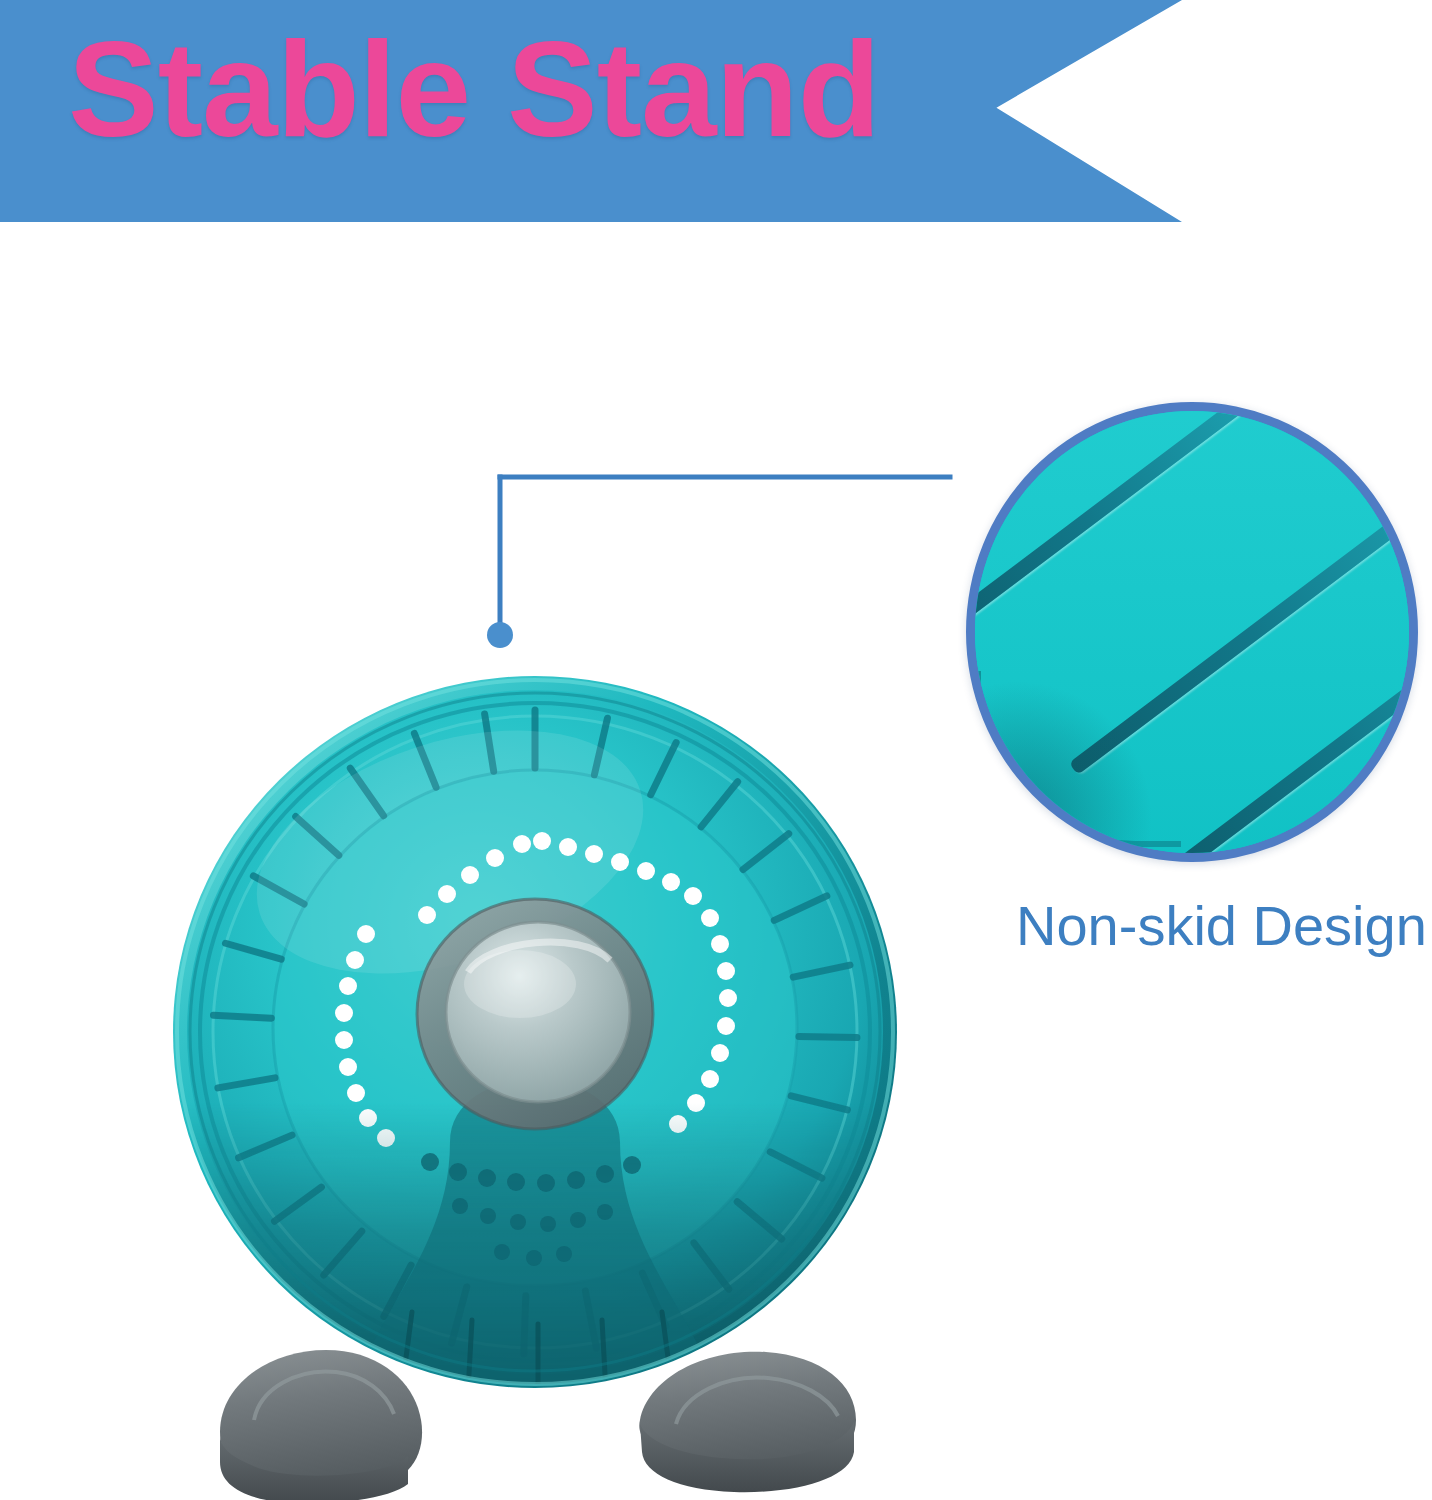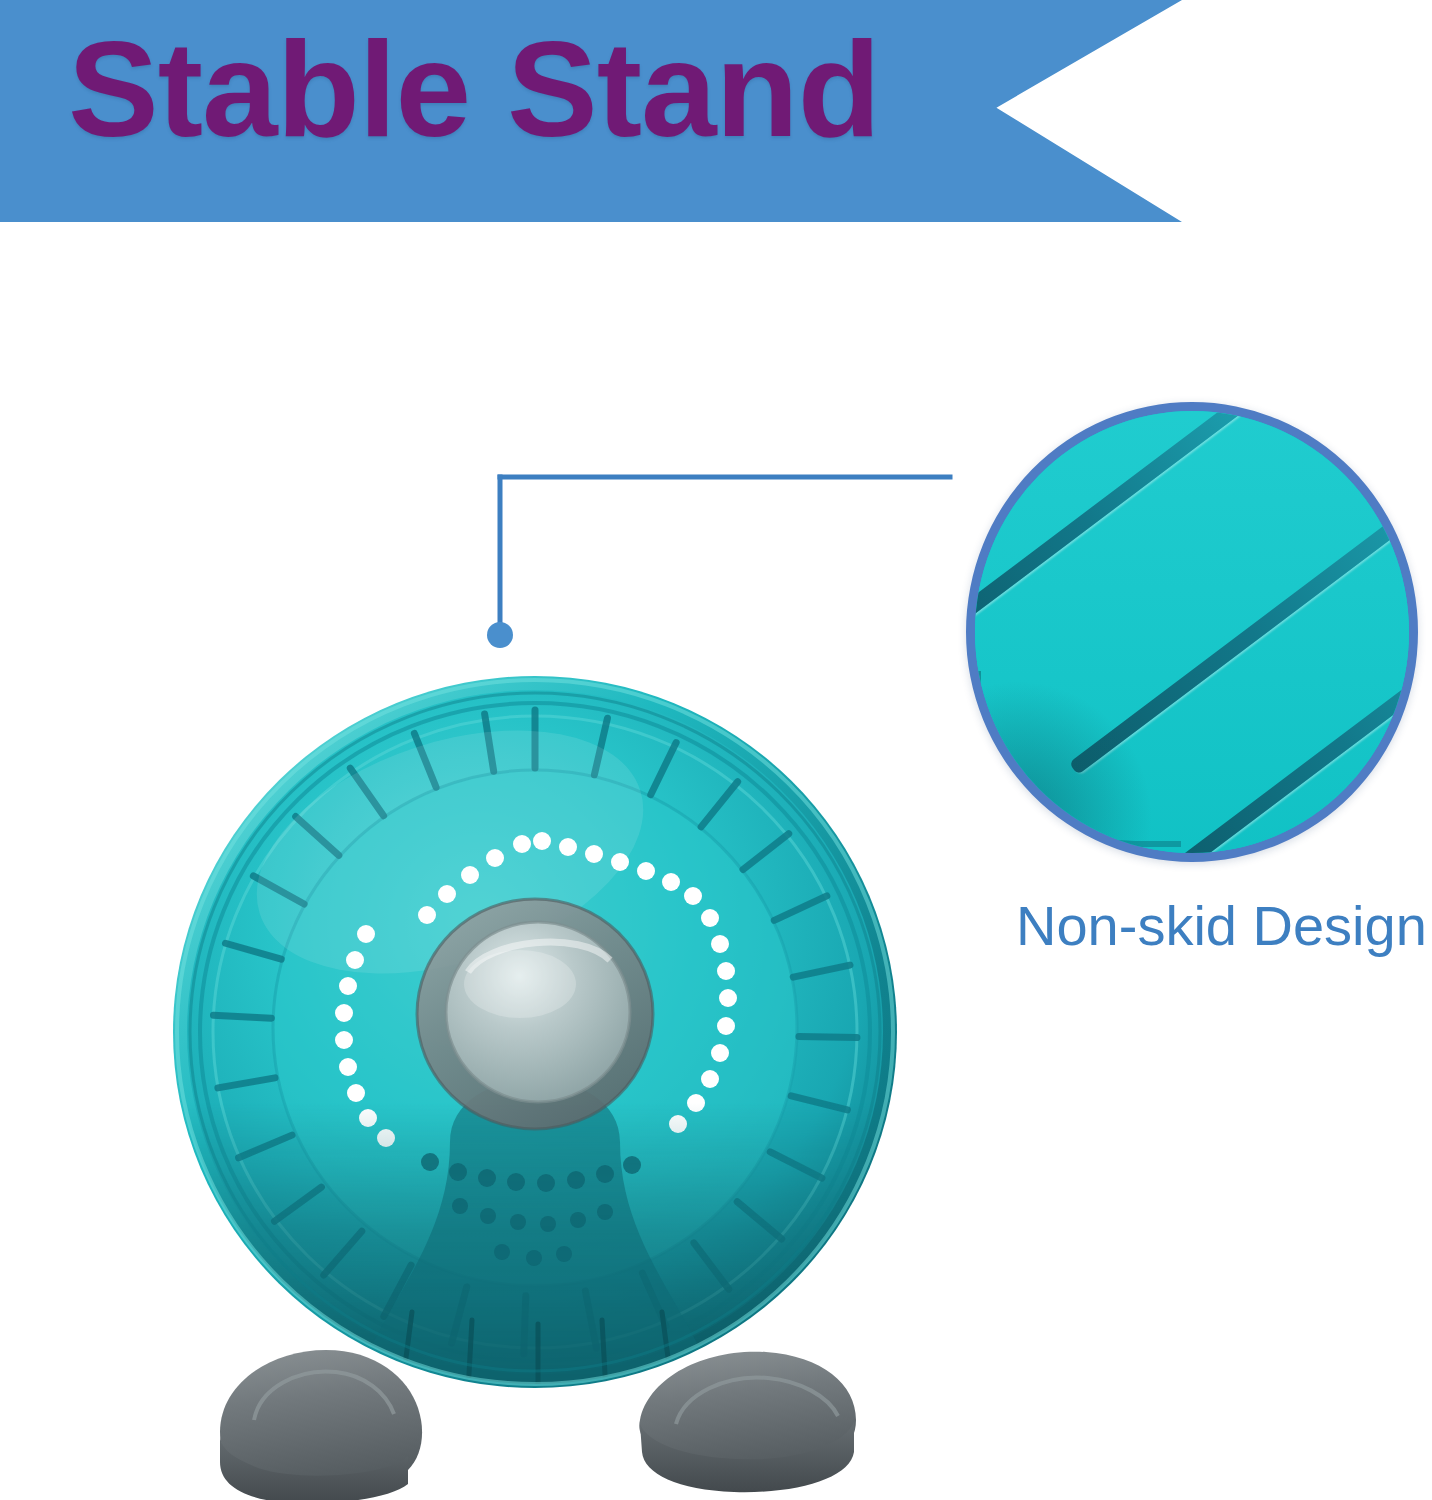--- a/index.html
+++ b/index.html
@@ -33,21 +33,21 @@
     background: #4a8fcd;
     -webkit-clip-path: polygon(0 0, 100% 0, 84.3% 48.5%, 100% 100%, 0 100%);
     clip-path: polygon(0 0, 100% 0, 84.3% 48.5%, 100% 100%, 0 100%);
   }
   .banner-title {
     position: absolute;
     left: 68px;
     top: 18px;
     font-size: 136px;
     font-weight: bold;
-    color: #701a75;
+    color: #ec4899;
     letter-spacing: -1px;
     line-height: 1.05;
     white-space: nowrap;
     text-shadow: 0 2px 3px rgba(40,90,140,.28);
   }
 
   
   .callout {
     position: absolute;
     left: 480px;

